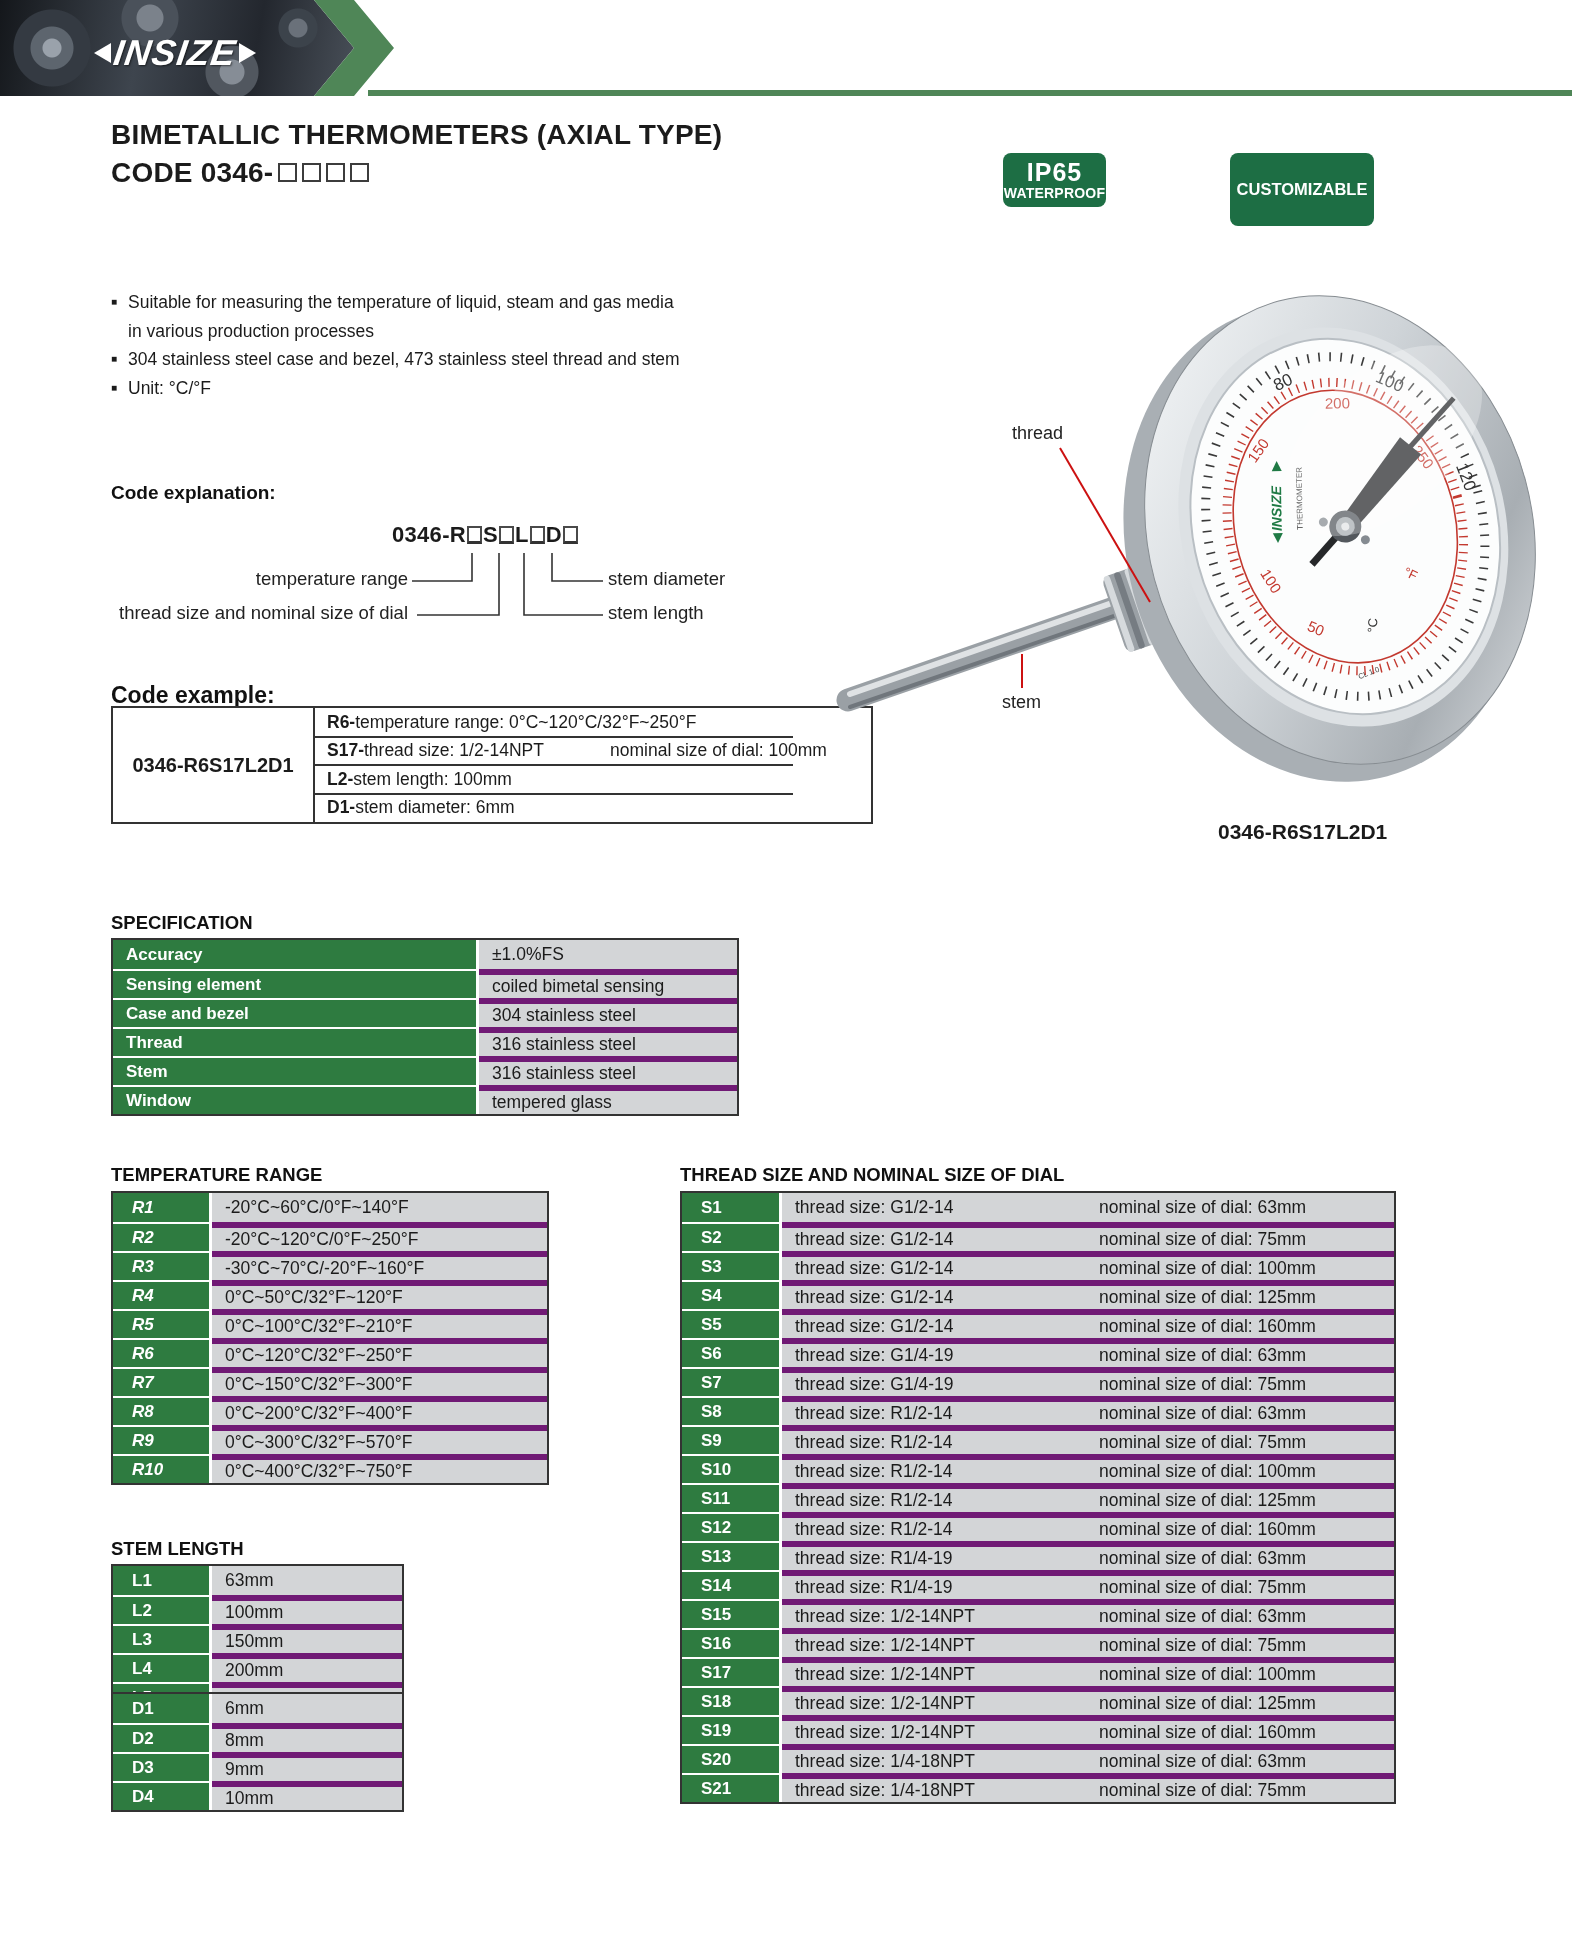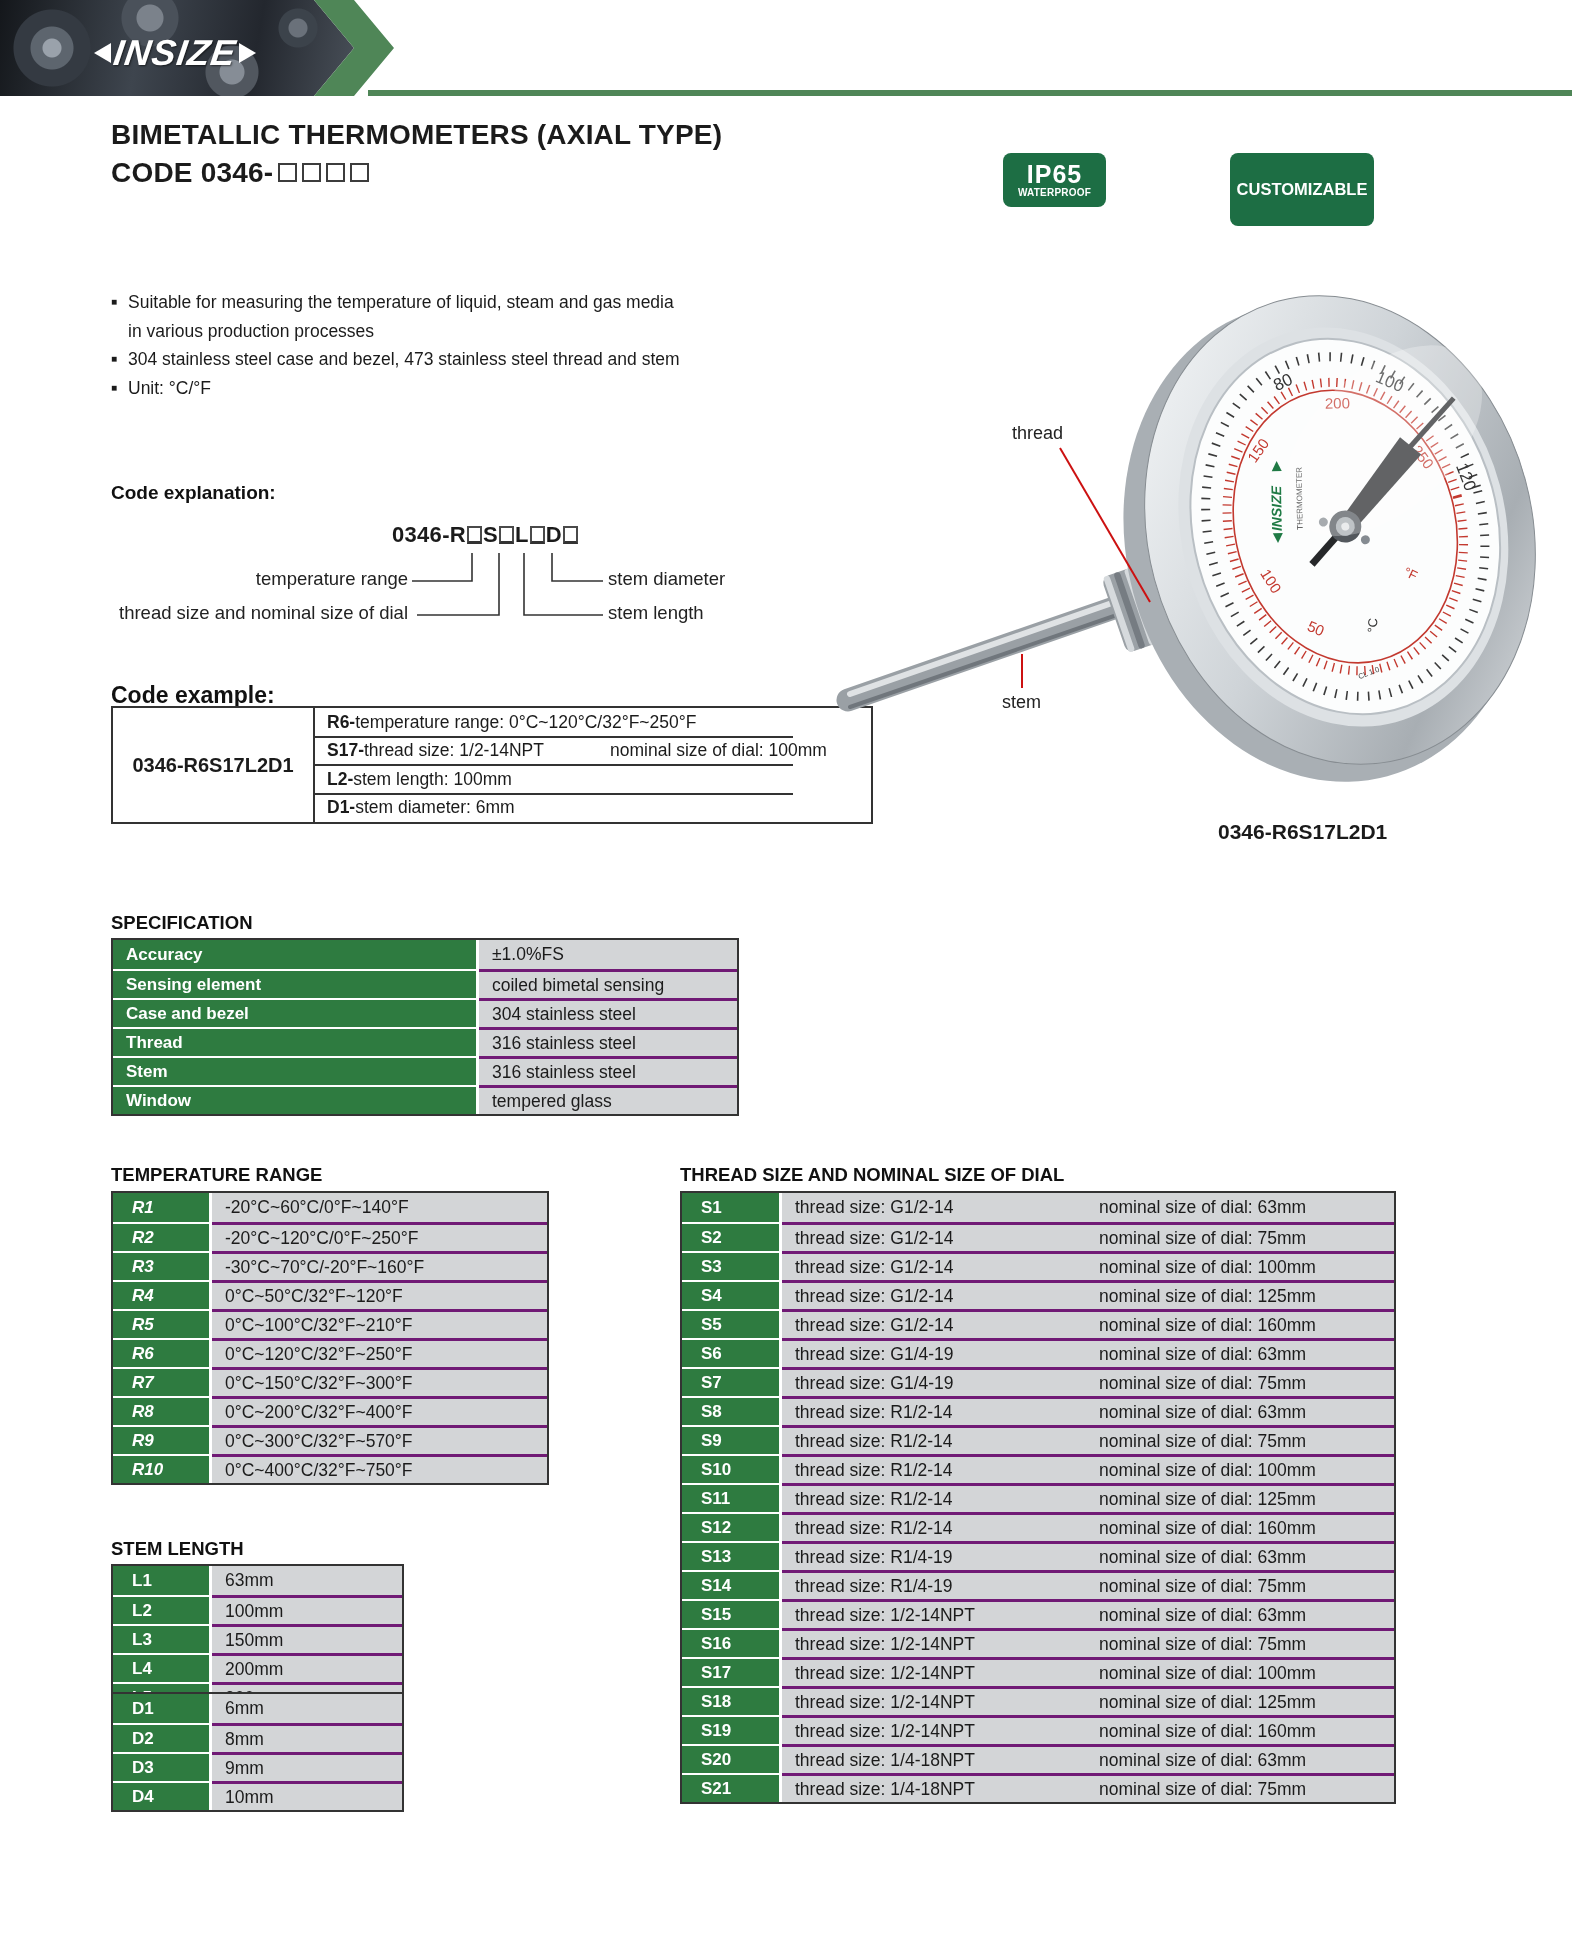--- a/index.html
+++ b/index.html
@@ -26,21 +26,21 @@
   .tri-l{width:0;height:0;border-top:10px solid transparent;border-bottom:10px solid transparent;border-right:17px solid #fff;}
   .tri-r{width:0;height:0;border-top:10px solid transparent;border-bottom:10px solid transparent;border-left:17px solid #fff;}
 
   
   .page-title{position:absolute;left:111px;top:116px;font-size:28px;font-weight:bold;line-height:38px;letter-spacing:.2px;}
   .title-box{display:inline-block;width:15px;height:15px;border:2px solid #3c3c3c;margin-left:5px;}
   .badge{position:absolute;background:var(--badge-green,#1d6e44);color:#fff;border-radius:8px;
          display:flex;flex-direction:column;align-items:center;justify-content:center;text-align:center;}
   .badge-ip65{left:1003px;top:153px;width:103px;height:54px;}
   .ip65-big{font-size:25px;font-weight:bold;line-height:25px;letter-spacing:1px;}
-  .ip65-small{font-size:10px;font-weight:bold;letter-spacing:.2px;}
+  .ip65-small{font-size:14px;font-weight:bold;letter-spacing:.2px;}
   .badge-custom{left:1230px;top:153px;width:144px;height:73px;font-size:16.5px;font-weight:bold;}
 
   
   .features{position:absolute;left:111px;top:288px;font-size:17.5px;line-height:28.5px;}
   .feature-row{display:flex;}
   .feature-marker{width:17px;font-size:10px;}
 
   
   .sec-heading{position:absolute;font-size:18.5px;font-weight:bold;color:#111;}
 
@@ -68,21 +68,21 @@
   .product-caption{position:absolute;left:1218px;top:820px;font-size:21px;font-weight:bold;}
 
   
   .dtable{position:absolute;border:2px solid #333;background:#fff;}
   .drow{display:flex;height:29px;}
   .drow .lbl{display:flex;align-items:center;box-sizing:border-box;background:var(--table-green,#2e7b40);
     color:#fff;font-weight:bold;font-size:17px;padding-left:19px;border-right:3px solid #fff;}
   .drow .val{position:relative;flex:1;display:flex;align-items:center;box-sizing:border-box;
     background:var(--cell-gray,#d3d5d7);font-size:17.5px;padding-left:13px;white-space:nowrap;}
   .drow + .drow .lbl{border-top:2px solid #fff;}
-  .drow + .drow .val{border-top:3px solid #701a75;}
+  .drow + .drow .val{border-top:6px solid #701a75;}
   .spec-table{left:111px;top:938px;width:624px;}
   .spec-table .lbl{width:366px;padding-left:13px;}
   .temp-table{left:111px;top:1191px;width:434px;}
   .temp-table .lbl{width:99px;font-style:italic;}
   .sthread-table{left:680px;top:1191px;width:712px;}
   .sthread-table .lbl{width:100px;}
   .sthread-table .dial-txt{position:absolute;left:317px;}
   .slen-table{left:111px;top:1564px;width:289px;}
   .slen-table .lbl{width:99px;}
   .sdia-table{left:111px;top:1692px;width:289px;}

